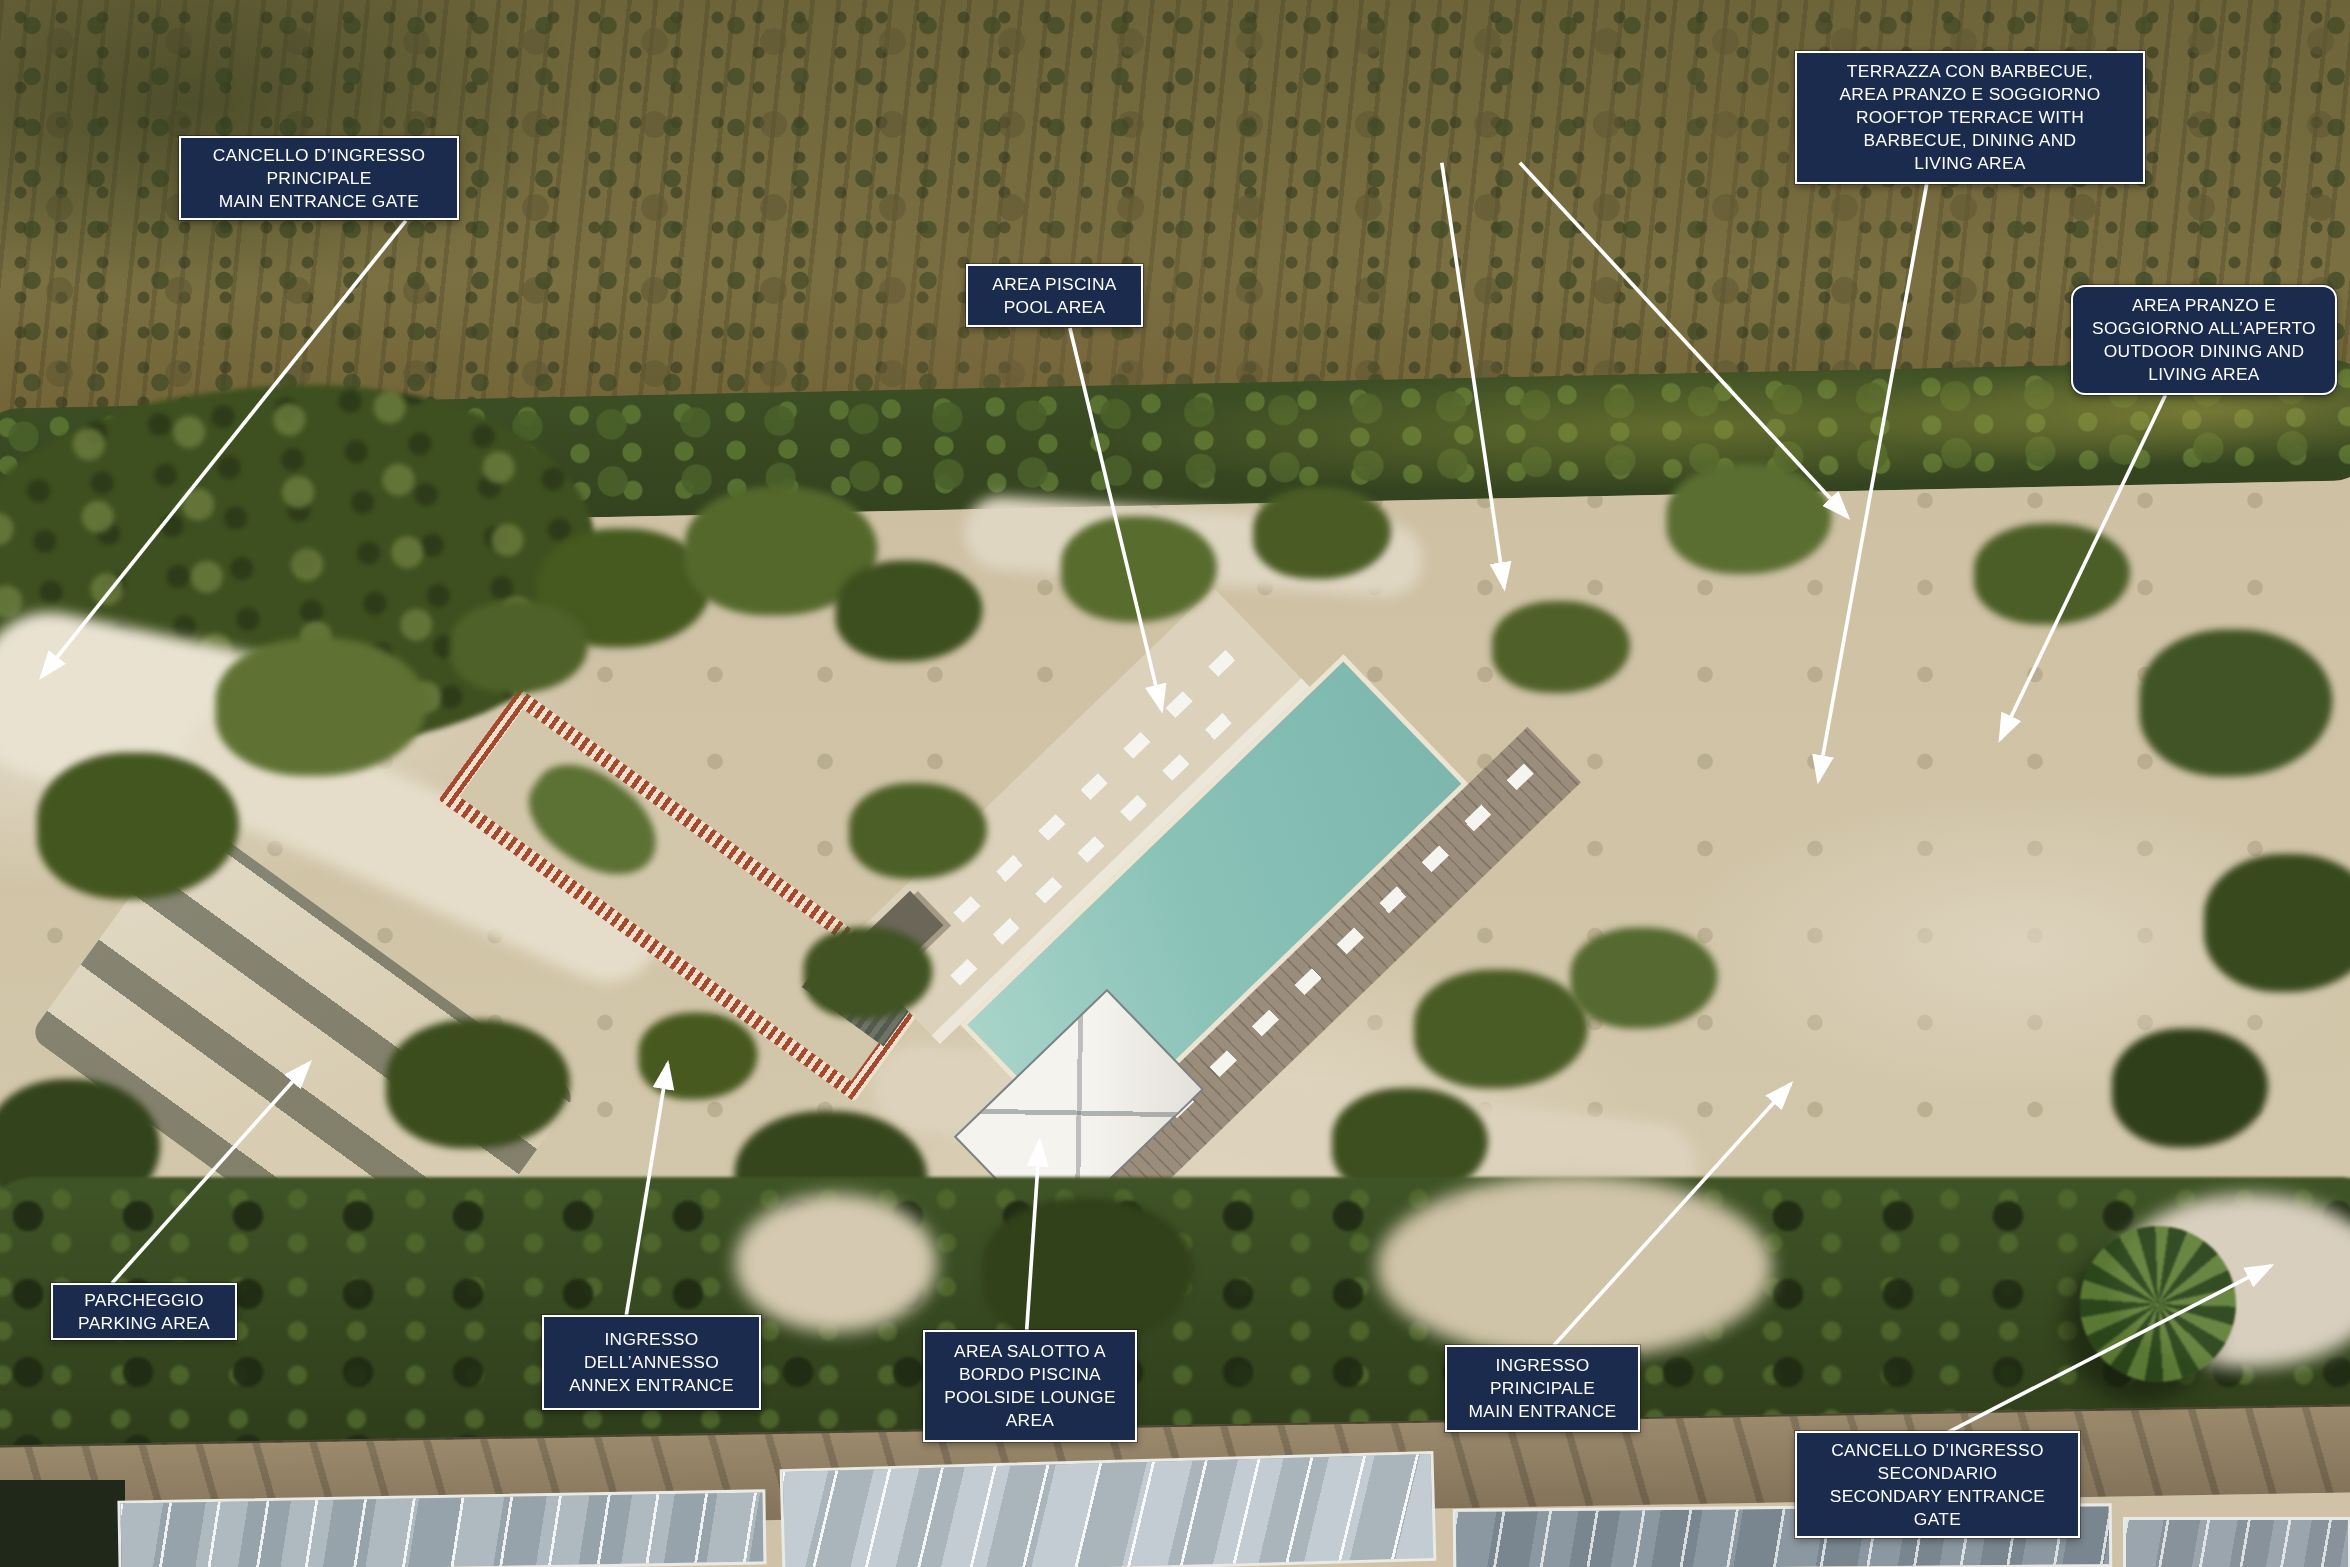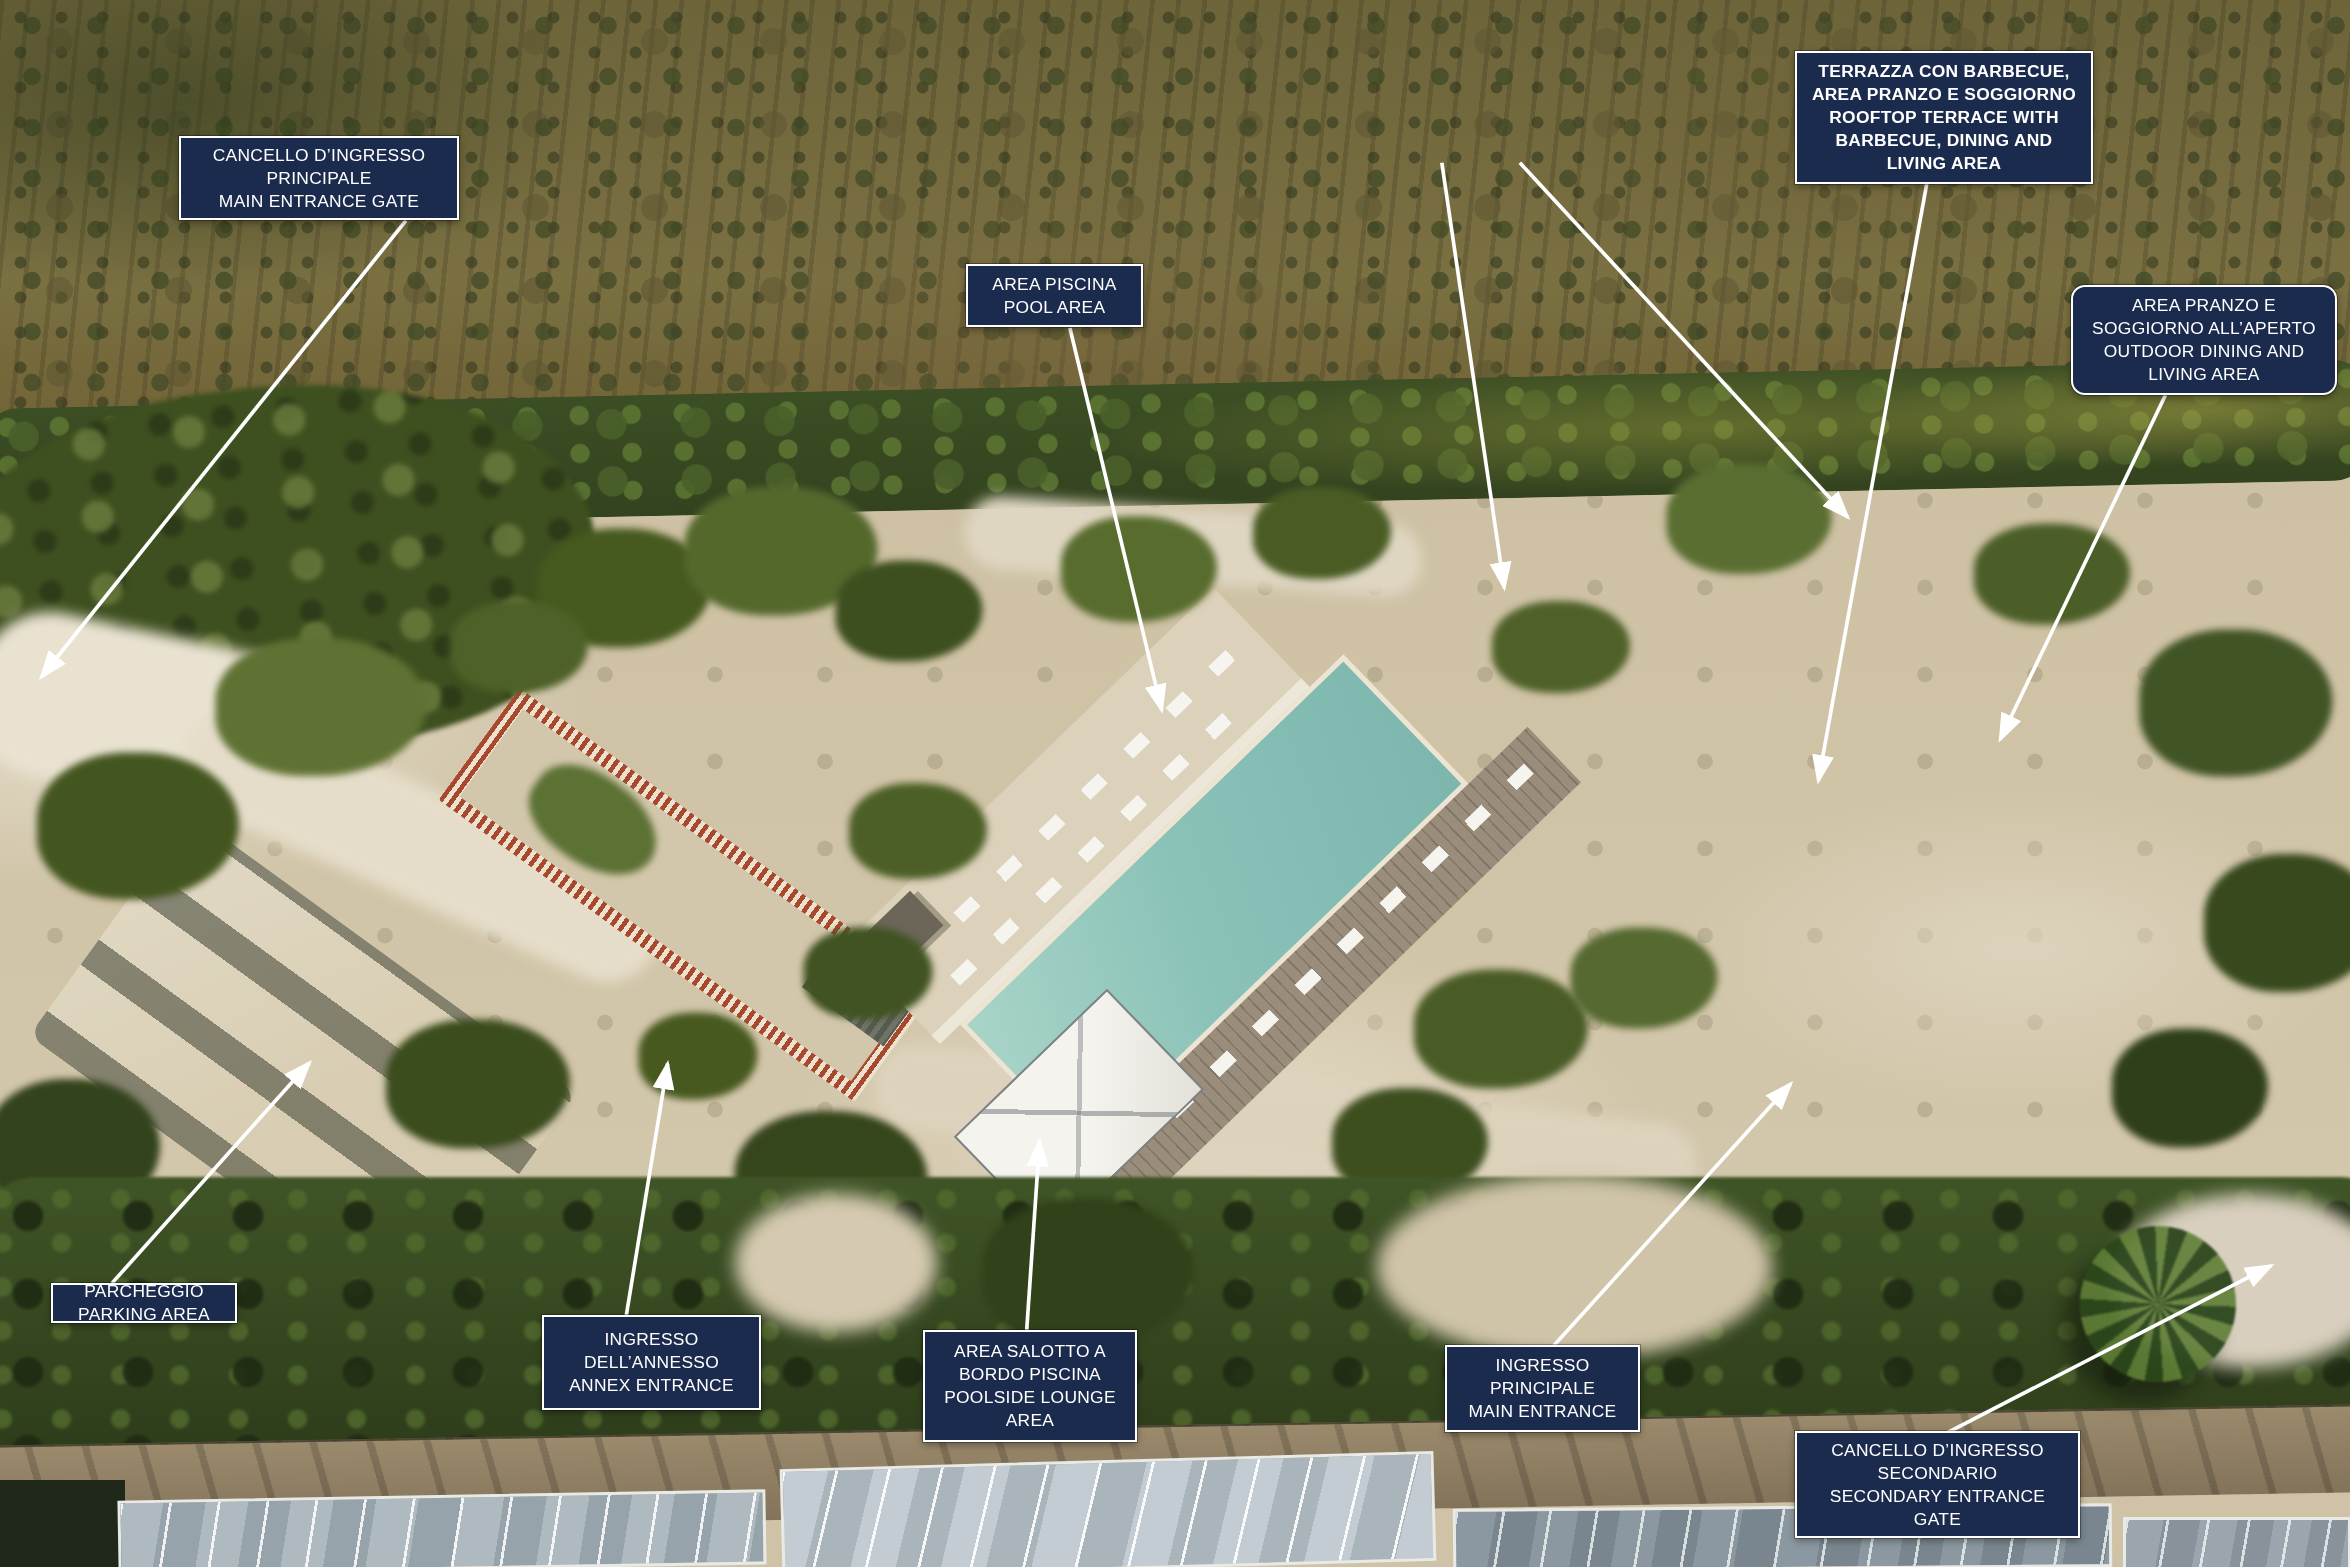--- a/index.html
+++ b/index.html
@@ -287,30 +287,30 @@
       <line x1="1692" y1="1465" x2="1950" y2="1180" marker-end="url(#arw)"></line>
       <line x1="2120" y1="1560" x2="2473" y2="1378" marker-end="url(#arw)"></line>
     </g>
   </svg>
 
   <div class="label" style="left:179px;top:136px;width:280px;height:84px;">CANCELLO D’INGRESSO
 PRINCIPALE
 MAIN ENTRANCE GATE</div>
   <div class="label" style="left:966px;top:264px;width:177px;height:63px;">AREA PISCINA
 POOL AREA</div>
-  <div class="label" style="left:1795px;top:51px;width:298px;height:133px;font-weight:bold;">TERRAZZA CON BARBECUE,
+  <div class="label" style="left:1795px;top:51px;width:350px;height:133px;">TERRAZZA CON BARBECUE,
 AREA PRANZO E SOGGIORNO
 ROOFTOP TERRACE WITH
 BARBECUE, DINING AND
 LIVING AREA</div>
   <div class="label" style="left:2071px;top:285px;width:266px;height:110px;border-radius:14px;">AREA PRANZO E
 SOGGIORNO ALL’APERTO
 OUTDOOR DINING AND
 LIVING AREA</div>
-  <div class="label" style="left:51px;top:1283px;width:186px;height:40px;">PARCHEGGIO
+  <div class="label" style="left:51px;top:1283px;width:186px;height:57px;">PARCHEGGIO
 PARKING AREA</div>
   <div class="label" style="left:542px;top:1315px;width:219px;height:95px;">INGRESSO
 DELL’ANNESSO
 ANNEX ENTRANCE</div>
   <div class="label" style="left:923px;top:1330px;width:214px;height:112px;">AREA SALOTTO A
 BORDO PISCINA
 POOLSIDE LOUNGE
 AREA</div>
   <div class="label" style="left:1445px;top:1345px;width:195px;height:87px;">INGRESSO
 PRINCIPALE

